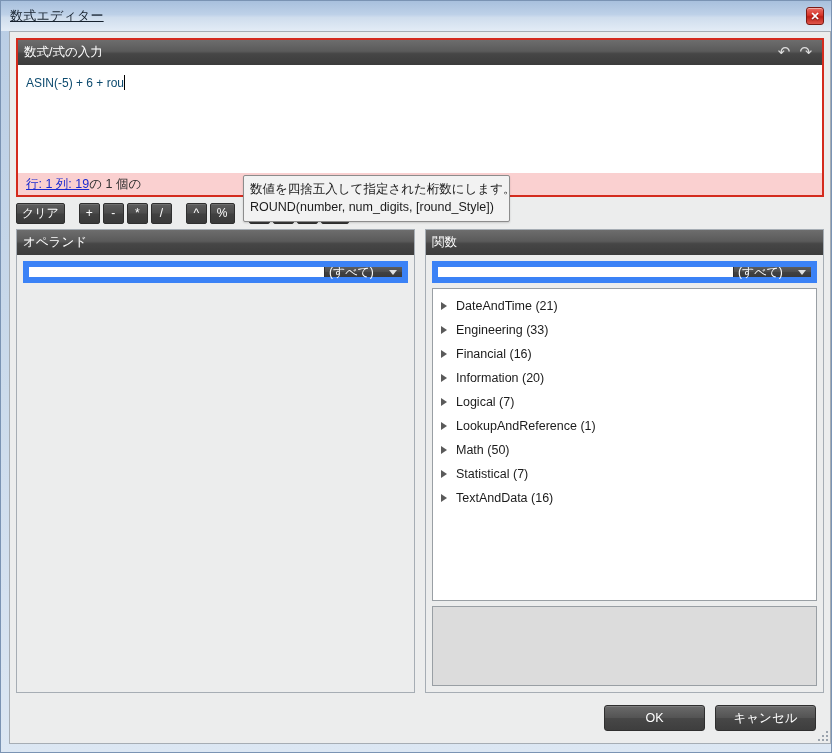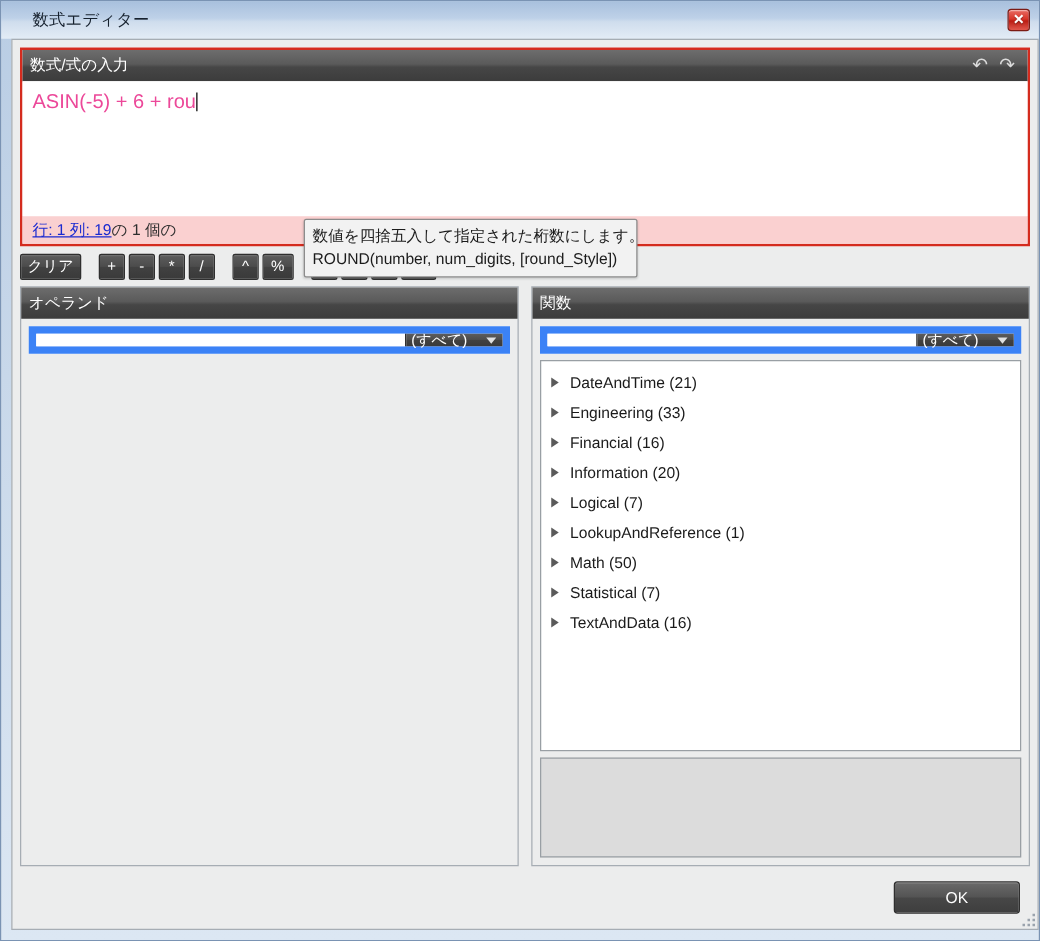--- a/index.html
+++ b/index.html
@@ -29,23 +29,24 @@
     height: 30px;
     flex: 0 0 30px;
     position: relative;
     background: linear-gradient(to bottom, #a8c0dd 0%, #bed1e8 45%, #cfdded 55%, #e3ecf6 100%);
     display: flex;
     align-items: center;
   }
   #title-text {
     font-size: 13px;
     color: #16212e;
-    padding-left: 25px;
+    padding-left: 9px;
     letter-spacing: 0.2px;
     white-space: nowrap;
+    text-decoration: underline;
   }
   #close-button {
     position: absolute;
     right: 7px; top: 6px;
     width: 18px; height: 18px;
     border-radius: 3px;
     background: linear-gradient(to bottom, #e86b63 0%, #d8352a 45%, #bb1d14 55%, #e0574d 100%);
     border: 1px solid #7c1b14;
     box-shadow: inset 0 1px 0 rgba(255,255,255,.45);
     display: flex; align-items: center; justify-content: center;
@@ -94,22 +95,22 @@
     cursor: pointer; font-family: "DejaVu Sans", sans-serif;
   }
 
   #formula-input-area {
     position: relative;
     height: 108px;
     background: #ffffff;
     padding: 8px 8px 0 8px;
   }
   #formula-text {
-    font-size: 16px;
-    color: #ec4899;
+    font-size: 12px;
+    color: #0c4a6e;
     white-space: pre;
     line-height: 16px;
     display: inline-block;
   }
   #caret {
     display: inline-block;
     width: 1px; height: 15px;
     background: #000;
     vertical-align: -3px;
     margin-left: 0px;
@@ -457,20 +458,21 @@
             </div>
           </div>
           <div class="desc-pane"></div>
         </div>
       </div>
 
     </div>
 
     <div id="footer">
       <div class="dlg-btn">OK</div>
+      <div class="dlg-btn">キャンセル</div>
       <div id="resize-grip">
         <i style="right:0px;bottom:0px"></i>
         <i style="right:4px;bottom:0px"></i>
         <i style="right:8px;bottom:0px"></i>
         <i style="right:0px;bottom:4px"></i>
         <i style="right:4px;bottom:4px"></i>
         <i style="right:0px;bottom:8px"></i>
       </div>
     </div>
 

